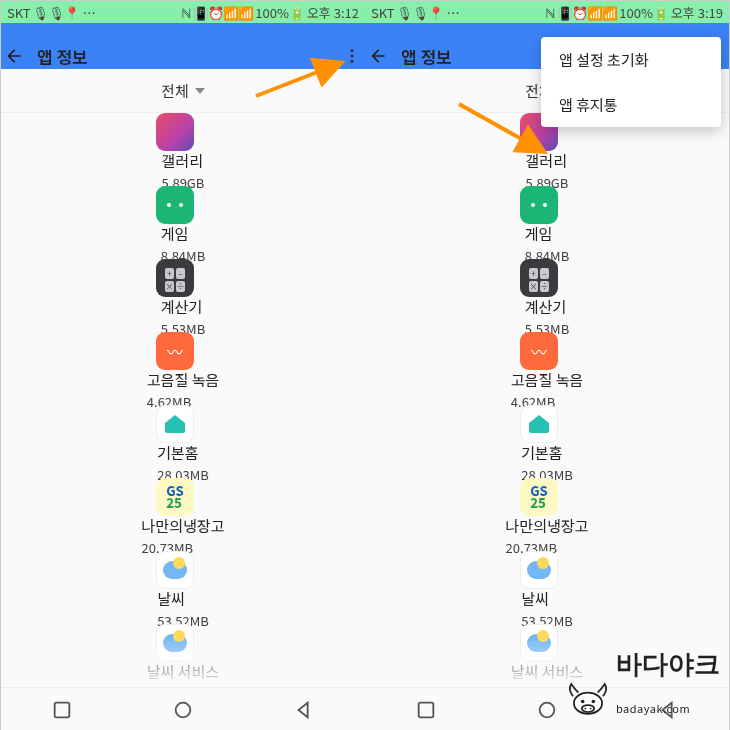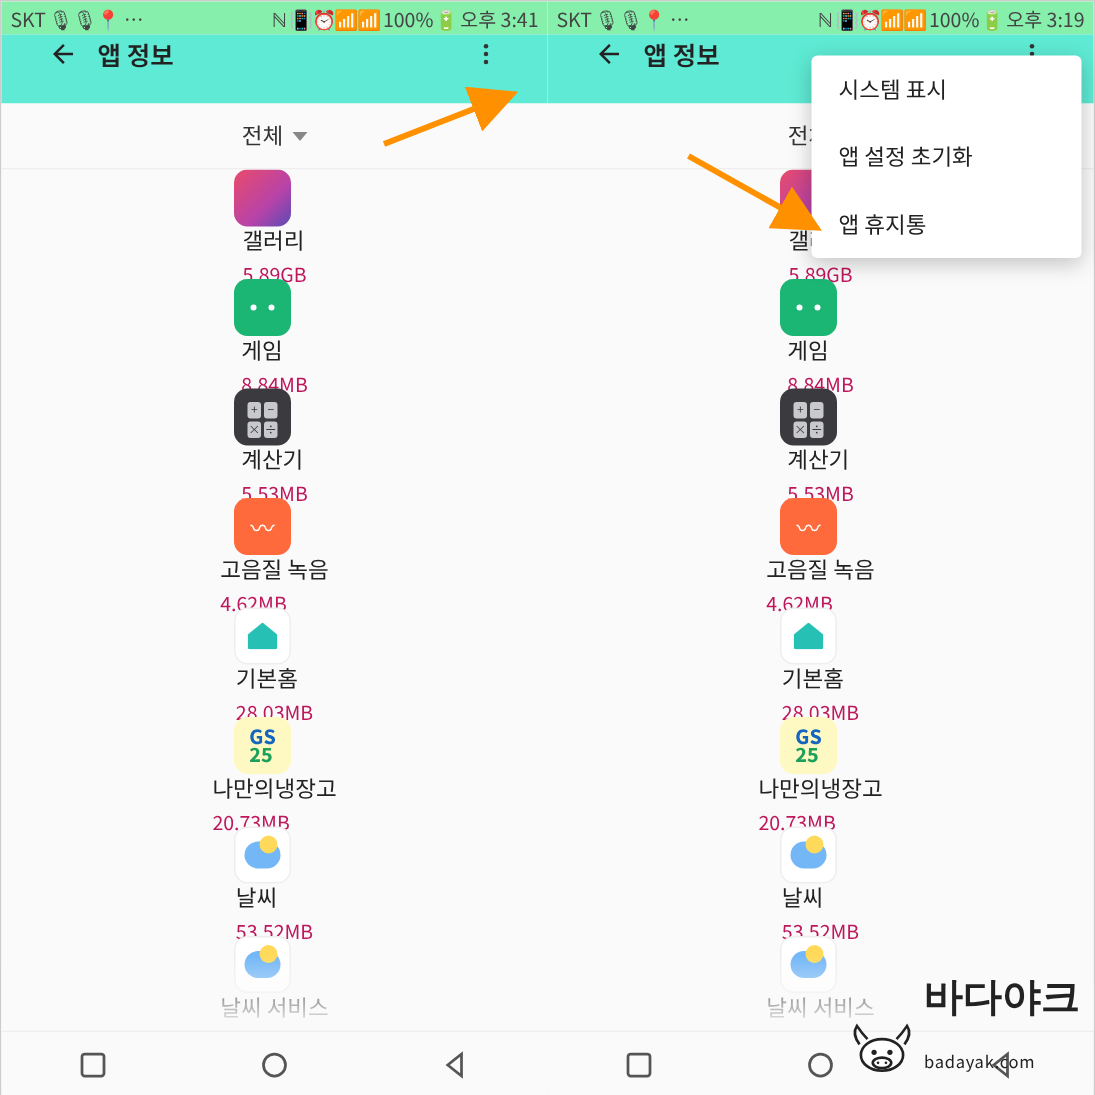--- a/index.html
+++ b/index.html
@@ -38,23 +38,23 @@
     color: #444;
     padding: 0 6px;
     justify-content: space-between;
   }
   .sb-left { display: flex; align-items: center; gap: 4px; }
   .sb-right { display: flex; align-items: center; gap: 3px; }
   .sb-ic { width: 12px; height: 12px; display: inline-flex; align-items: center; justify-content: center; }
   .header {
     height: 46px;
     display: flex;
-    align-items: flex-start;
-    padding: 0 28px;
-    background: #5eead4;
+    align-items: flex-end;
+    padding: 0 0;
+    background: #3b82f6;
   }
   .back-btn { width: 26px; height: 26px; display: flex; align-items: center; justify-content: center; }
   .header-title { font-size: 17px; font-weight: 600; color: #222; margin-left: 10px; flex:1; }
   .more-btn { width: 26px; height: 26px; display: flex; align-items: center; justify-content: center; }
   .filter-row {
     height: 44px;
     display: flex;
     align-items: center;
     justify-content: center;
     background: #fafafa;
@@ -65,21 +65,21 @@
   .list { flex:1; overflow:hidden; background:#fafafa; }
   .item {
     display:flex; align-items:center; height:73px; padding:0 16px;flex-direction:column;
   }
   .appicon {
     width:38px; height:38px; border-radius:9px; margin-right:16px;
     display:flex; align-items:center; justify-content:center; flex-shrink:0;
   }
   .appinfo { display:flex; flex-direction:column; }
   .appname { font-size:15px; color:#222; line-height:1.3; }
-  .appsize { font-size:13px; color:#be185d; margin-top:2px; }
+  .appsize { font-size:13px; color:#404040; margin-top:2px; }
   .navbar {
     height:44px; background:#fafafa; display:flex; align-items:center; justify-content:space-around; border-top:1px solid #eee;
   }
   .nb { width:22px; height:22px; }
 
   
   .ic-gallery { background: linear-gradient(135deg,#e94b6b 0%,#b843a8 60%,#5b4bb5 100%); }
   .ic-game { background:#1bb673; }
   .ic-calc { background:#3b3b3f; }
   .ic-rec { background:#ff6a3c; }
@@ -138,21 +138,21 @@
         <span>⋯</span>
       </div>
       <div class="sb-right">
         <span class="sb-ic">ℕ</span>
         <span class="sb-ic">📳</span>
         <span class="sb-ic">⏰</span>
         <span class="sb-ic">📶</span>
         <span class="sb-ic">📶</span>
         <span>100%</span>
         <span class="sb-ic">🔋</span>
-        <span>오후 3:41</span>
+        <span>오후 3:12</span>
       </div>
     </div>
 
     <div class="header">
       <div class="back-btn">
         <svg width="20" height="20" viewBox="0 0 24 24">
               <path d="M20 11H7.8l5.6-5.6L12 4l-8 8 8 8 1.4-1.4L7.8 13H20z" fill="#222"></path>
             </svg>
       </div>
       <div class="header-title">앱 정보</div>
@@ -389,21 +389,20 @@
             </svg></div>
       <div class="nb"><svg viewBox="0 0 24 24">
               <circle cx="12" cy="12" r="8" fill="none" stroke="#555" stroke-width="2"></circle>
             </svg></div>
       <div class="nb"><svg viewBox="0 0 24 24">
               <path d="M16 4 L6 12 L16 20 Z" fill="none" stroke="#555" stroke-width="2"></path>
             </svg></div>
     </div>
 
     <div class="popup">
-      <div class="popup-item">시스템 표시</div>
       <div class="popup-item">앱 설정 초기화</div>
       <div class="popup-item">앱 휴지통</div>
     </div>
   </div>
 
 </div>
 </div>
 
 <div class="arrow" style="left:252px;top:58px;">
   <svg width="96" height="44">

